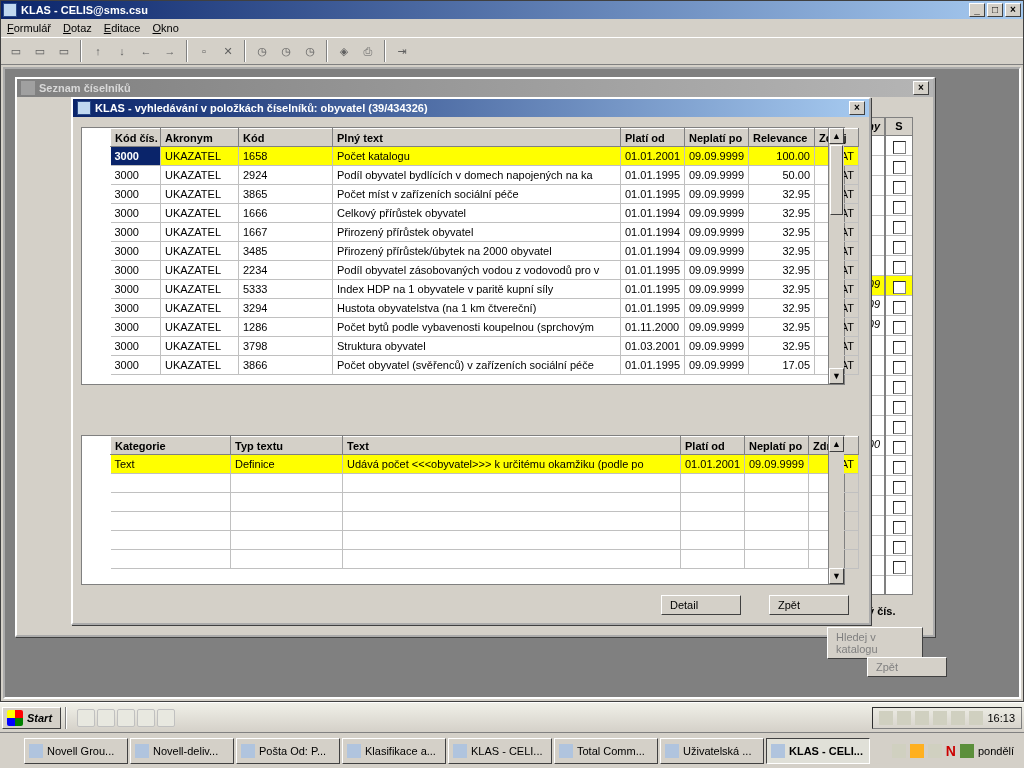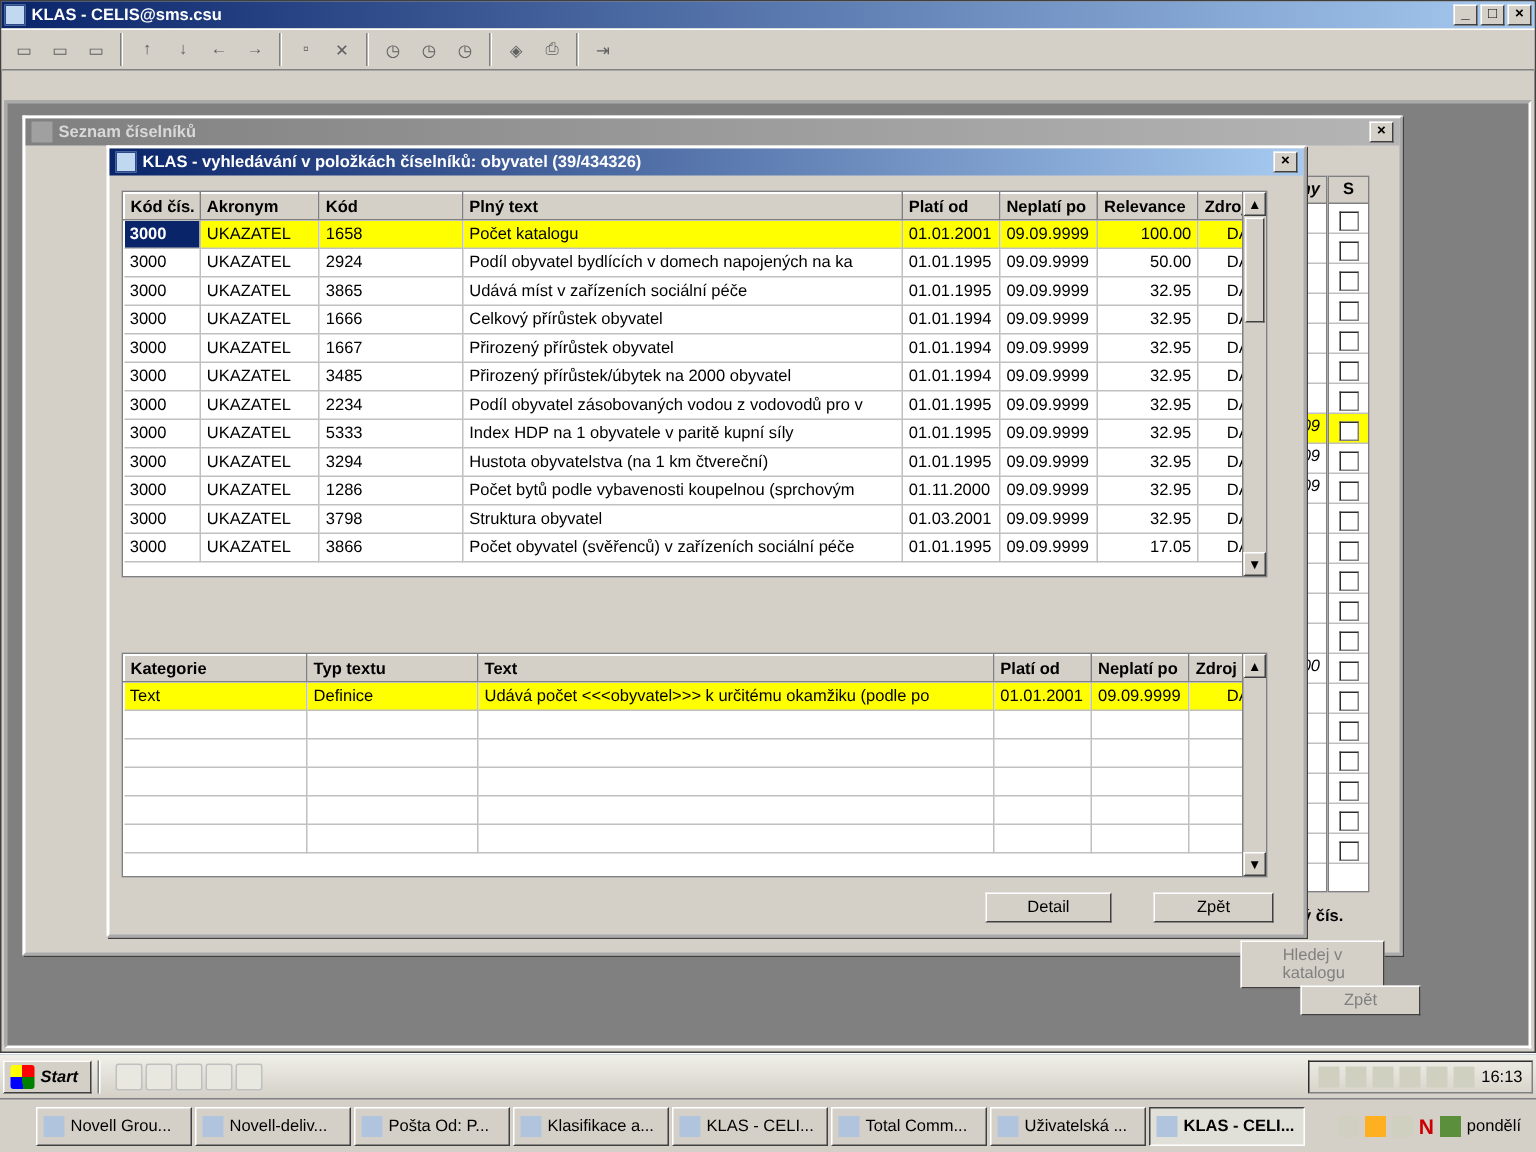--- a/index.html
+++ b/index.html
@@ -22,33 +22,33 @@
 
 .mdi-area { position:absolute; left:2px; top:66px; right:2px; bottom:2px; background:#808080; border:2px inset #fff; }
 
 
 .inner-window { position:absolute; background:#d4d0c8; border:2px outset #fff; box-shadow: 1px 1px 0 #404040; }
 .inner-title { height:18px; background:linear-gradient(to right,#808080,#b5b5b5); color:#d8d8d8; display:flex; align-items:center; padding:0 4px; font-weight:bold; font-size:11px; }
 .inner-title.active { background:linear-gradient(to right,#0a246a,#a6caf0); color:#fff; }
 .inner-title .spacer { flex:1; }
 
 
-.grid { background:#fff; border:1px solid #808080; }
+.grid { background:#fff; border:1px solid #808080;padding-left:28px; }
 .grid table { border-collapse:collapse; width:100%; table-layout:fixed; }
 .grid th { background:#d4d0c8; border:1px solid #808080; border-top-color:#fff; border-left-color:#fff; padding:2px 4px; text-align:left; font-weight:bold; height:18px; overflow:hidden; white-space:nowrap; }
 .grid td { border:1px solid #c0c0c0; border-top:none; border-left:none; padding:2px 4px; height:19px; overflow:hidden; white-space:nowrap; }
 .grid tr.sel td { background:#ffff00; }
 .grid td.sel-cell { background:#0a246a !important; color:#fff; }
 .grid td.num { text-align:right; }
 
 .vscroll { position:absolute; right:0; top:0; bottom:0; width:16px; background:#d4d0c8; border-left:1px solid #808080; }
 .vscroll .arr { height:16px; background:#d4d0c8; border:1px solid #fff; border-right-color:#404040; border-bottom-color:#404040; text-align:center; line-height:14px; font-size:9px; }
 .vscroll .thumb { position:absolute; left:1px; right:1px; background:#d4d0c8; border:1px solid #fff; border-right-color:#404040; border-bottom-color:#404040; }
 
-.btn { background:#d4d0c8; border:1px solid #fff; border-right-color:#404040; border-bottom-color:#404040; padding:3px 27px; min-width:80px; text-align:center; }
+.btn { background:#d4d0c8; border:1px solid #fff; border-right-color:#404040; border-bottom-color:#404040; padding:3px 8px; min-width:80px; }
 
 
 .bg-col { position:absolute; background:#fff; border:1px solid #808080; }
 .bg-col .hdr { background:#d4d0c8; border-bottom:1px solid #808080; padding:2px 4px; font-weight:bold; height:18px; }
 .bg-col .row { border-bottom:1px solid #c0c0c0; height:20px; padding:2px 4px; }
 .bg-col .row.sel { background:#ffff00; }
 .checkbox { width:13px; height:13px; border:1px inset #808080; background:#fff; display:inline-block; margin:3px auto; }
 
 
 .taskbar { position:absolute; left:0; bottom:0; width:1024px; height:66px; }
@@ -70,20 +70,26 @@
 <body>
 
 <div class="app-window">
   <div class="titlebar">
     <span class="icon"></span>
     <span>KLAS - CELIS@sms.csu</span>
     <span class="spacer"></span>
     <span class="winbtn">_</span>
     <span class="winbtn">□</span>
     <span class="winbtn">×</span>
+  </div>
+  <div class="menubar">
+    <span><u>F</u><span>ormulář</span></span>
+    <span><u>D</u>otaz</span>
+    <span><u>E</u>ditace</span>
+    <span><u>O</u>kno</span>
   </div>
   <div class="toolbar">
     <div class="tbtn">▭</div>
     <div class="tbtn">▭</div>
     <div class="tbtn">▭</div>
     <div class="tsep"></div>
     <div class="tbtn">↑</div>
     <div class="tbtn">↓</div>
     <div class="tbtn">←</div>
     <div class="tbtn">→</div>
@@ -220,21 +226,21 @@
                 <td>Podíl obyvatel bydlících v domech napojených na ka</td>
                 <td>01.01.1995</td>
                 <td>09.09.9999</td>
                 <td class="num">50.00</td>
                 <td class="num">DAT</td>
               </tr>
               <tr>
                 <td style="font-weight: normal;">3000</td>
                 <td>UKAZATEL</td>
                 <td>3865</td>
-                <td>Udává míst v zařízeních sociální péče</td>
+                <td>Počet míst v zařízeních sociální péče</td>
                 <td>01.01.1995</td>
                 <td>09.09.9999</td>
                 <td class="num">32.95</td>
                 <td class="num">DAT</td>
               </tr>
               <tr>
                 <td style="font-weight: normal;">3000</td>
                 <td>UKAZATEL</td>
                 <td>1666</td>
                 <td>Celkový přírůstek obyvatel</td>

